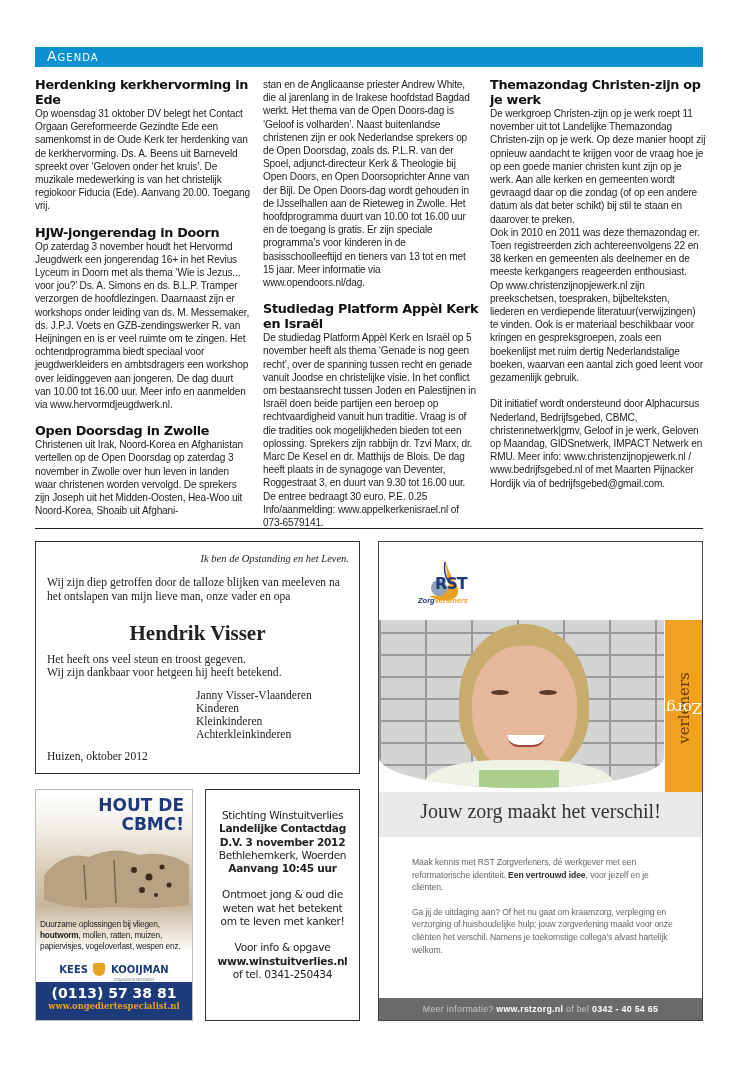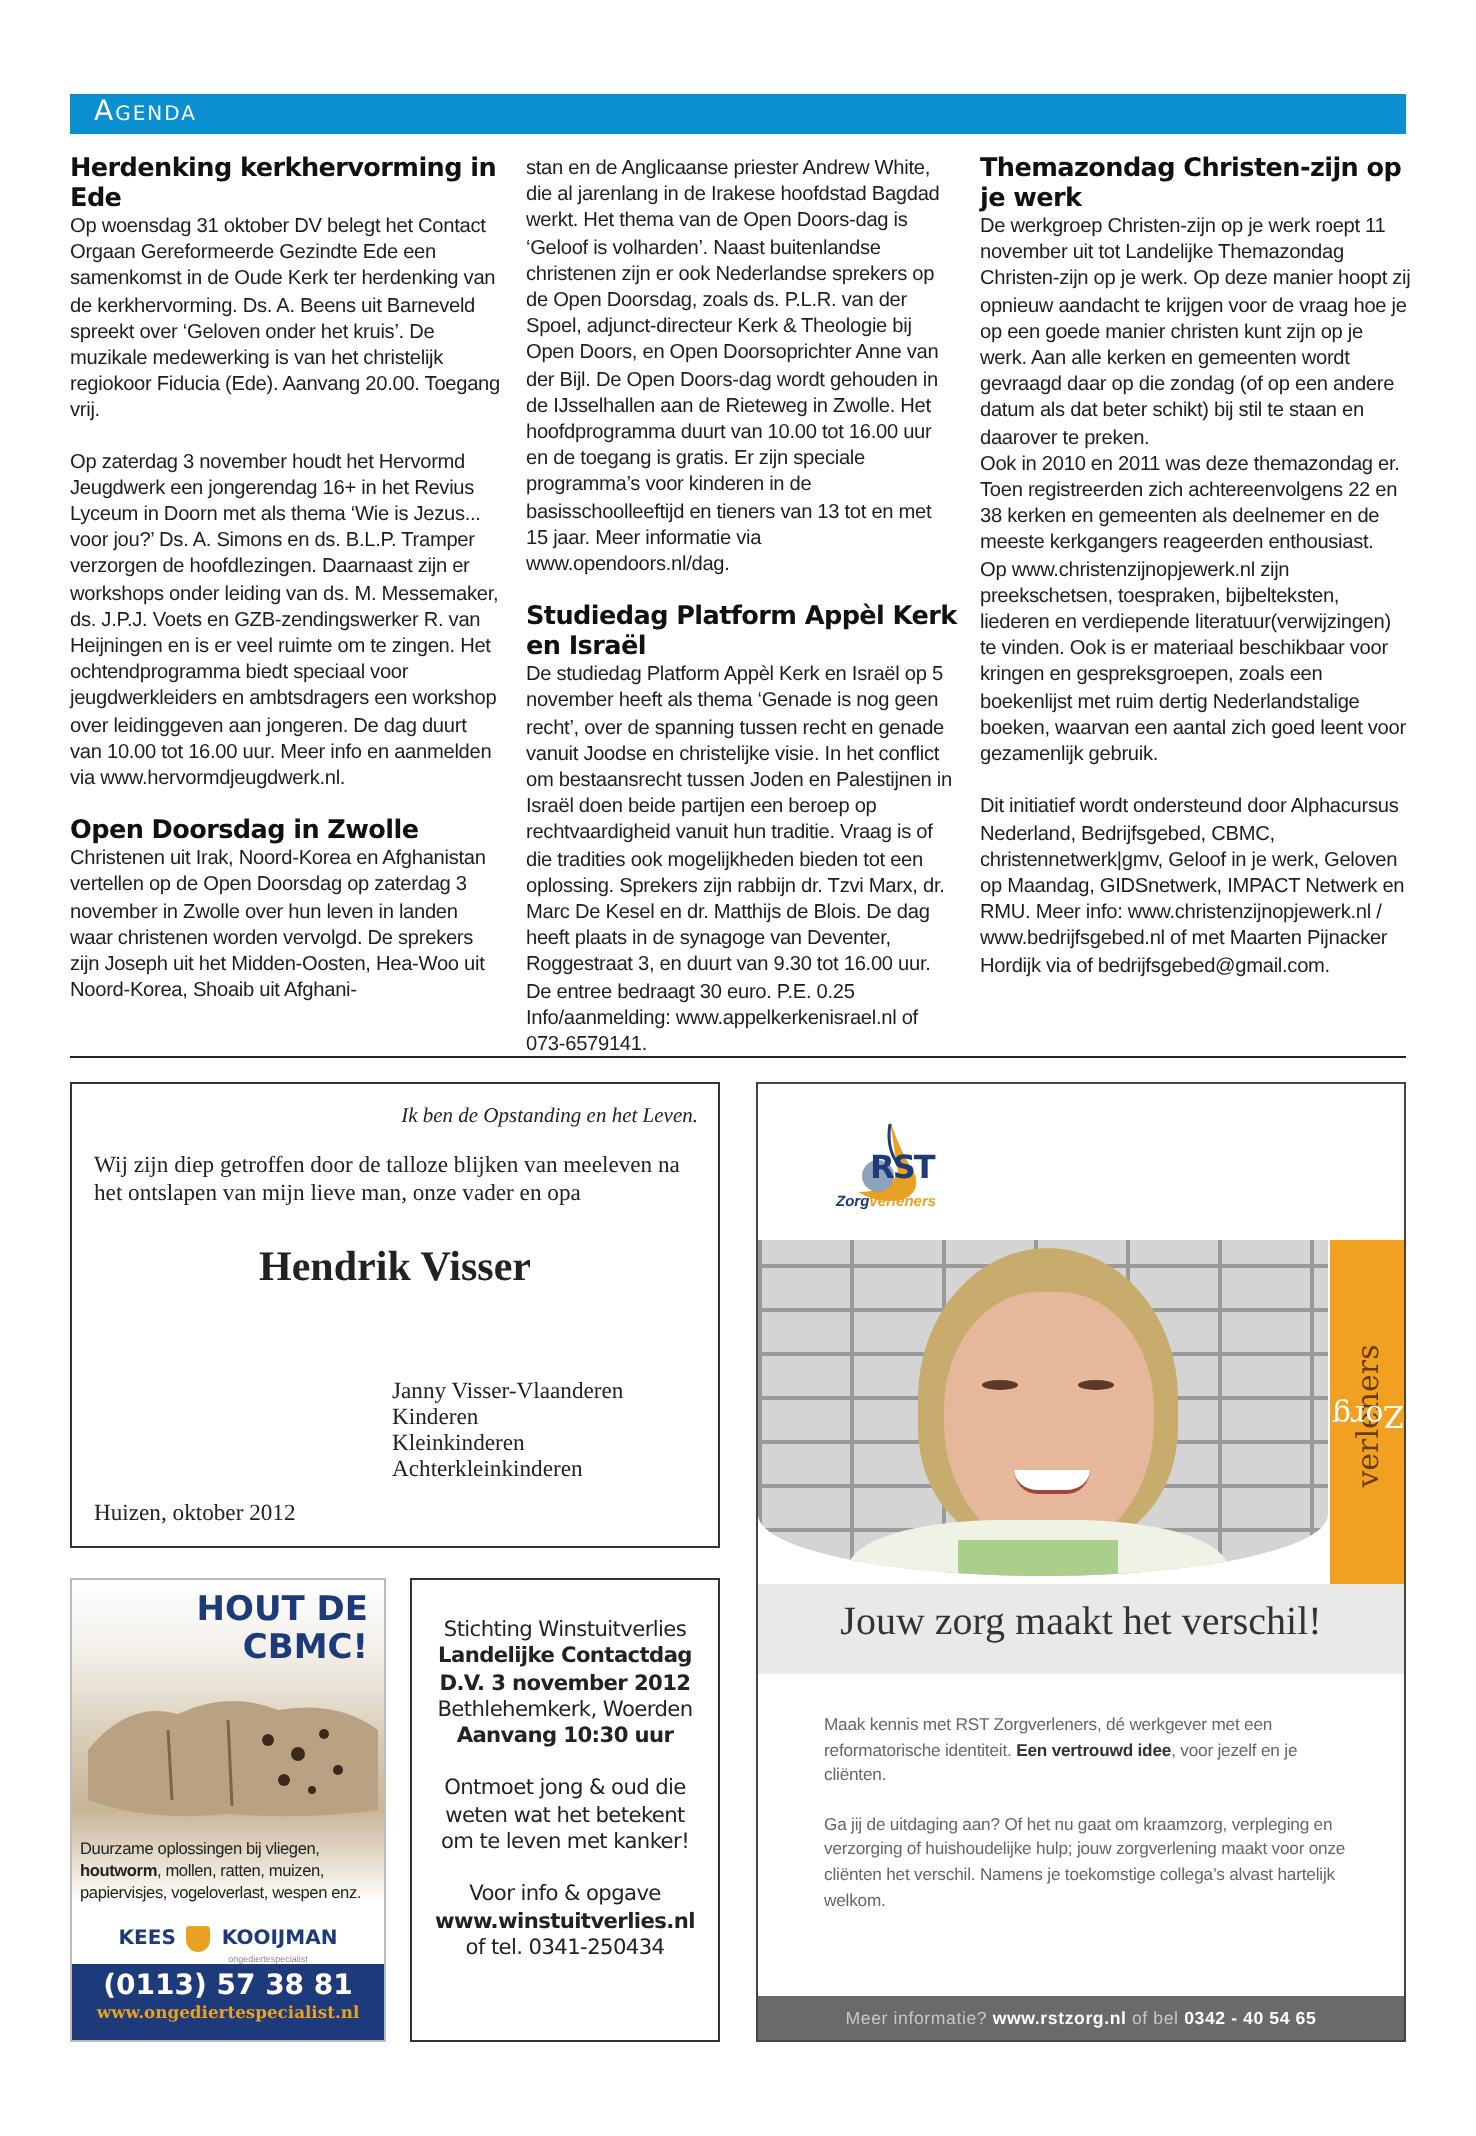--- a/index.html
+++ b/index.html
@@ -114,20 +114,21 @@
   <span>Agenda</span>
 </div>
 
 <div class="col col-1">
   <div>
     <div class="art-title">Herdenking kerkhervorming in Ede</div>
     <div class="art-body">Op woensdag 31 oktober DV belegt het Contact Orgaan Gereformeerde Gezindte Ede een samenkomst in de Oude Kerk ter herdenking van de kerkhervorming. Ds. A. Beens uit Barneveld spreekt over ‘Geloven onder het kruis’. De muzikale medewerking is van het christelijk regiokoor Fiducia (Ede). Aanvang 20.00. Toegang vrij.</div>
   </div>
   <div class="gap"></div>
   <div>
+    <div class="art-title">HJW-jongerendag in Doorn</div>
     <div class="art-body">Op zaterdag 3 november houdt het Hervormd Jeugdwerk een jongerendag 16+ in het Revius Lyceum in Doorn met als thema ‘Wie is Jezus... voor jou?’ Ds. A. Simons en ds. B.L.P. Tramper verzorgen de hoofdlezingen. Daarnaast zijn er workshops onder leiding van ds. M. Messemaker, ds. J.P.J. Voets en GZB-zendingswerker R. van Heijningen en is er veel ruimte om te zingen. Het ochtendprogramma biedt speciaal voor jeugdwerkleiders en ambtsdragers een workshop over leidinggeven aan jongeren. De dag duurt van 10.00 tot 16.00 uur. Meer info en aanmelden via www.hervormdjeugdwerk.nl.</div>
   </div>
   <div class="gap"></div>
   <div>
     <div class="art-title">Open Doorsdag in Zwolle</div>
     <div class="art-body">Christenen uit Irak, Noord-Korea en Afghanistan vertellen op de Open Doorsdag op zaterdag 3 november in Zwolle over hun leven in landen waar christenen worden vervolgd. De sprekers zijn Joseph uit het Midden-Oosten, Hea-Woo uit Noord-Korea, Shoaib uit Afghani-</div>
   </div>
 </div>
 
 <div class="col col-2">
@@ -152,20 +153,22 @@
   </div>
 </div>
 
 <div class="divider"></div>
 
 <div class="ad-mourning">
   <div class="motto">Ik ben de Opstanding en het Leven.</div>
   <div class="intro">Wij zijn diep getroffen door de talloze blijken van meeleven na
 het ontslapen van mijn lieve man, onze vader en opa</div>
   <div class="name">Hendrik Visser</div>
+  <div class="thanks">Het heeft ons veel steun en troost gegeven.
+Wij zijn dankbaar voor hetgeen hij heeft betekend.</div>
   <div class="family">
     <div>Janny Visser-Vlaanderen</div>
     <div>Kinderen</div>
     <div>Kleinkinderen</div>
     <div>Achterkleinkinderen</div>
   </div>
   <div class="place">Huizen, oktober 2012</div>
 </div>
 
 <div class="ad-worm">
@@ -197,21 +200,21 @@
     <div class="phone">(0113) 57 38 81</div>
     <div class="web">www.ongediertespecialist.nl</div>
   </div>
 </div>
 
 <div class="ad-wins">
   <div>Stichting Winstuitverlies</div>
   <div class="b">Landelijke Contactdag</div>
   <div class="b">D.V. 3 november 2012</div>
   <div>Bethlehemkerk, Woerden</div>
-  <div class="b">Aanvang 10:30 uur</div>
+  <div class="b">Aanvang 10:45 uur</div>
   <div class="sp"></div>
   <div>Ontmoet jong &amp; oud die</div>
   <div>weten wat het betekent</div>
   <div>om te leven met kanker!</div>
   <div class="sp"></div>
   <div>Voor info &amp; opgave</div>
   <div class="b">www.winstuitverlies.nl</div>
   <div>of tel. 0341-250434</div>
 </div>
 

